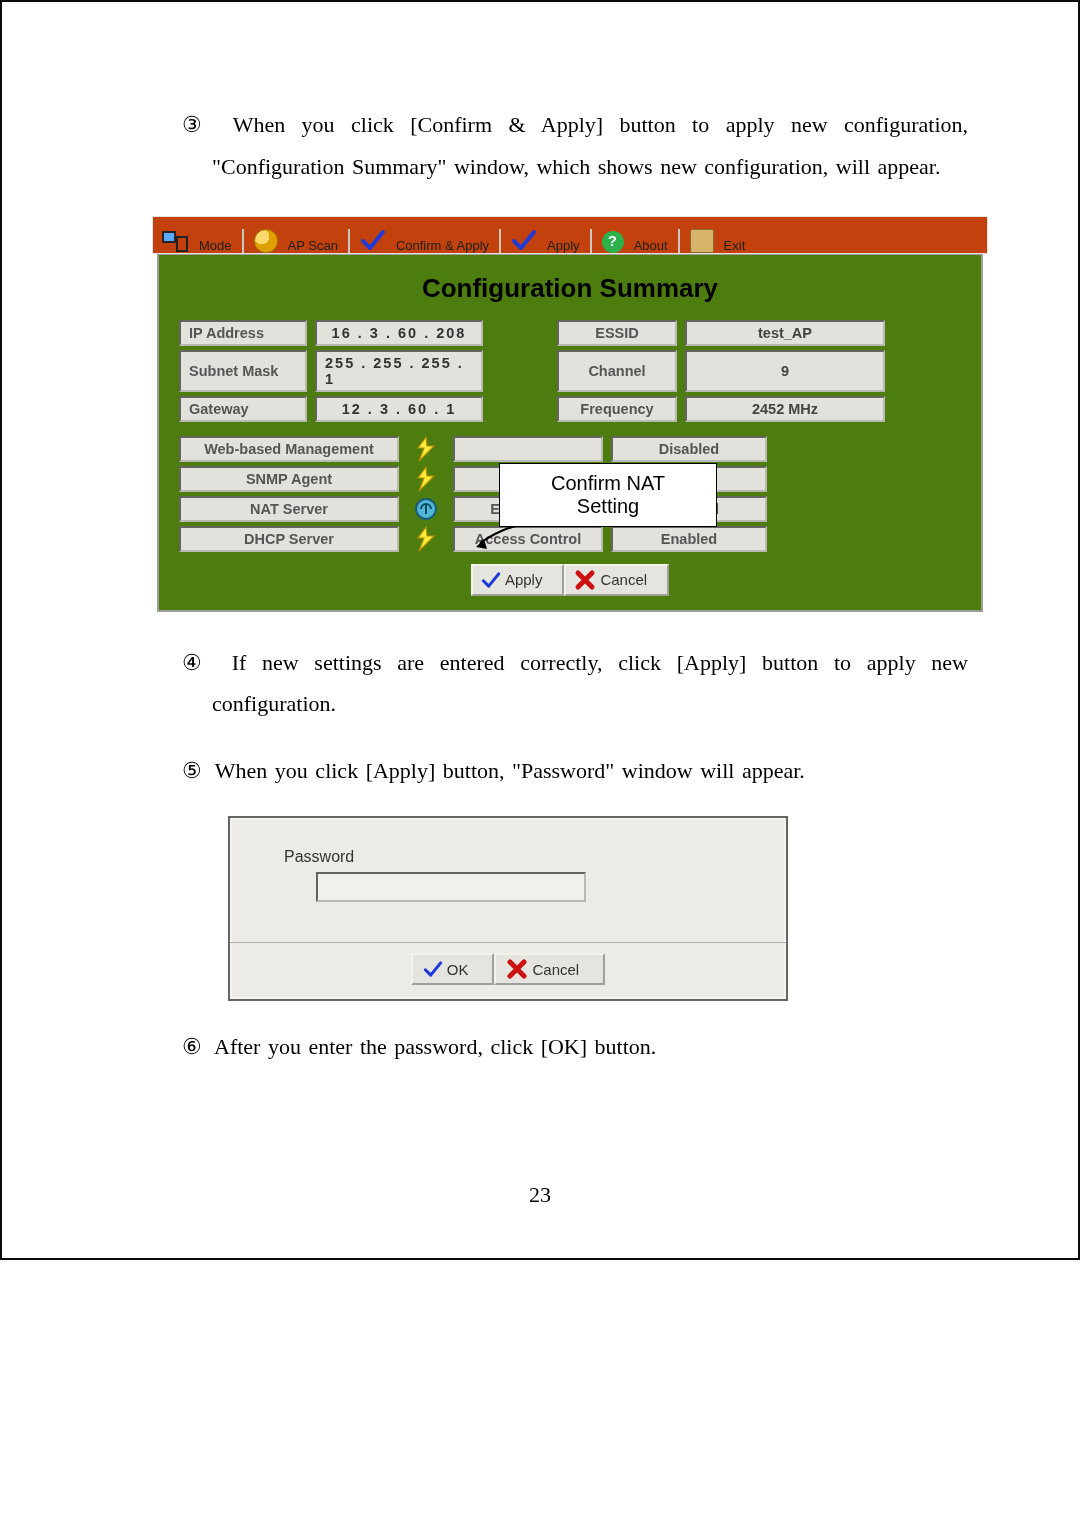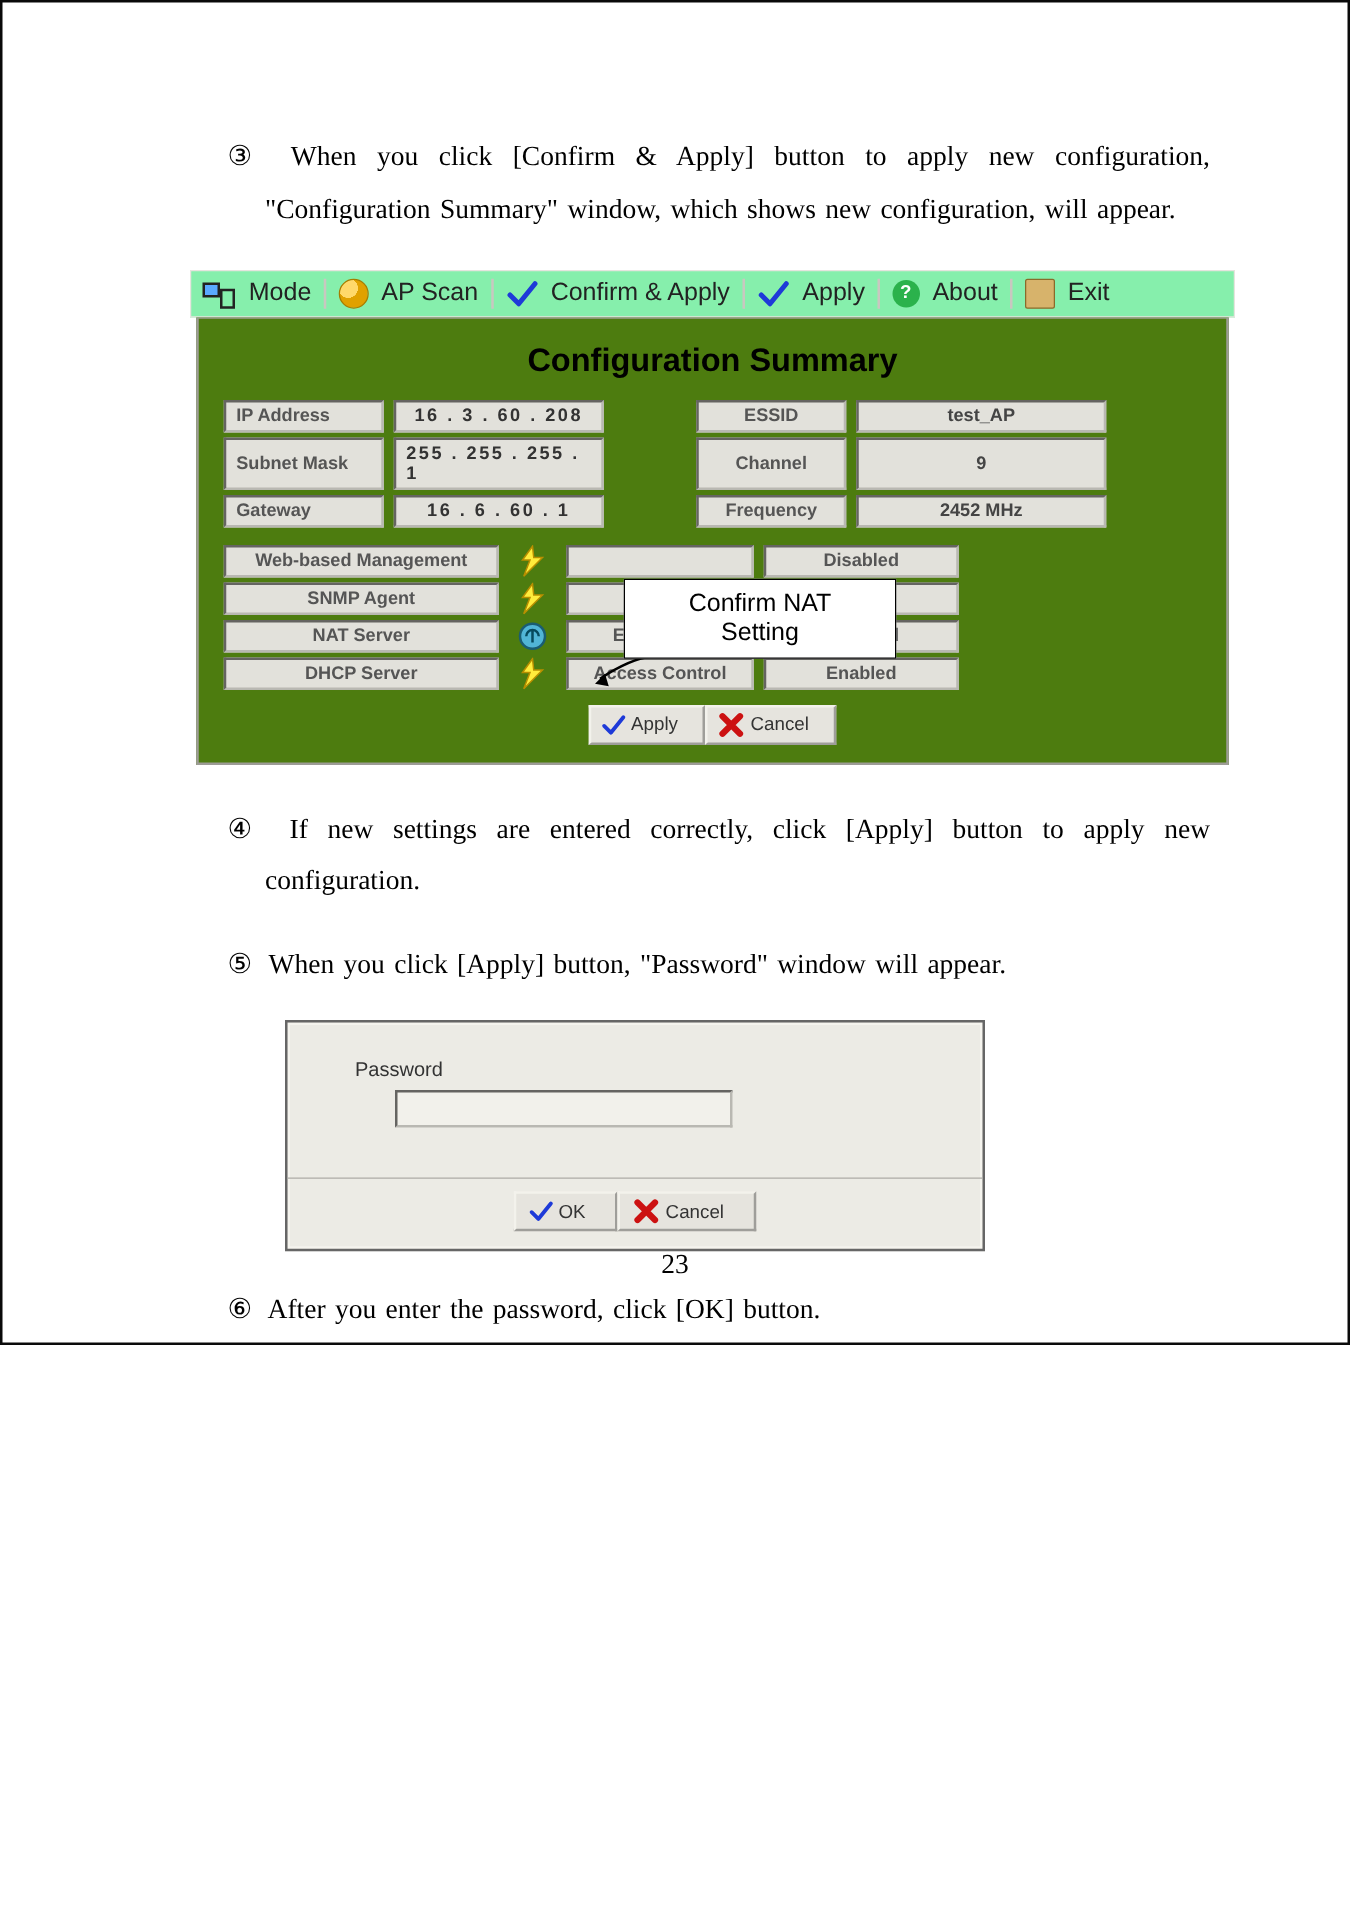--- a/index.html
+++ b/index.html
@@ -4,21 +4,21 @@
 <style>
   html, body {
     margin: 0;
     padding: 0;
     background: #fff;
     font-family: "Times New Roman", Times, serif;
     color: #000;
   }
   .page {
     width: 1080px;
-    height: 1076px;
+    height: 1260px;
     box-sizing: border-box;
     padding: 80px 70px 72px 70px;
     border: 2px solid #0a0a0a;
     margin: 0 auto;
     position: relative;
   }
   .content {
     padding-left: 110px;
     padding-right: 40px;
   }
@@ -42,27 +42,27 @@
     line-height: 1.6;
     text-align: left;
   }
 
   
   .screenshot {
     margin: 10px -20px 30px -30px;
   }
   .toolbar {
     display: flex;
-    align-items: center;
+    align-items: flex-end;
     gap: 10px;
-    background: #86efac;
+    background: #c2410c;
     height: 38px;
     padding: 0 8px;
     font-family: Verdana, Arial, sans-serif;
-    font-size: 20px;
+    font-size: 13px;
     color: #222;
     border: 1px solid #e6e4de;
     box-sizing: border-box;
   }
   .tb-item {
     display: inline-flex;
     align-items: center;
     gap: 4px;
   }
   .sep {
@@ -305,21 +305,21 @@
             <div class="cell ip-r2 right">test_AP</div>
           </div>
           <div class="row-flex">
             <div class="cell ip-left">Subnet Mask</div>
             <div class="cell ip-mid">255 . 255 . 255 . 1</div>
             <div class="cell ip-r1">Channel</div>
             <div class="cell ip-r2 right">9</div>
           </div>
           <div class="row-flex">
             <div class="cell ip-left">Gateway</div>
-            <div class="cell ip-mid">16 . 6 . 60 . 1</div>
+            <div class="cell ip-mid">12 . 3 . 60 . 1</div>
             <div class="cell ip-r1">Frequency</div>
             <div class="cell ip-r2 right">2452 MHz</div>
           </div>
         </div>
 
         <div class="block2">
           <div class="row-flex">
             <div class="cell cell-label">Web-based Management</div>
             <span class="q-ico">
               <svg viewBox="0 0 26 26">

